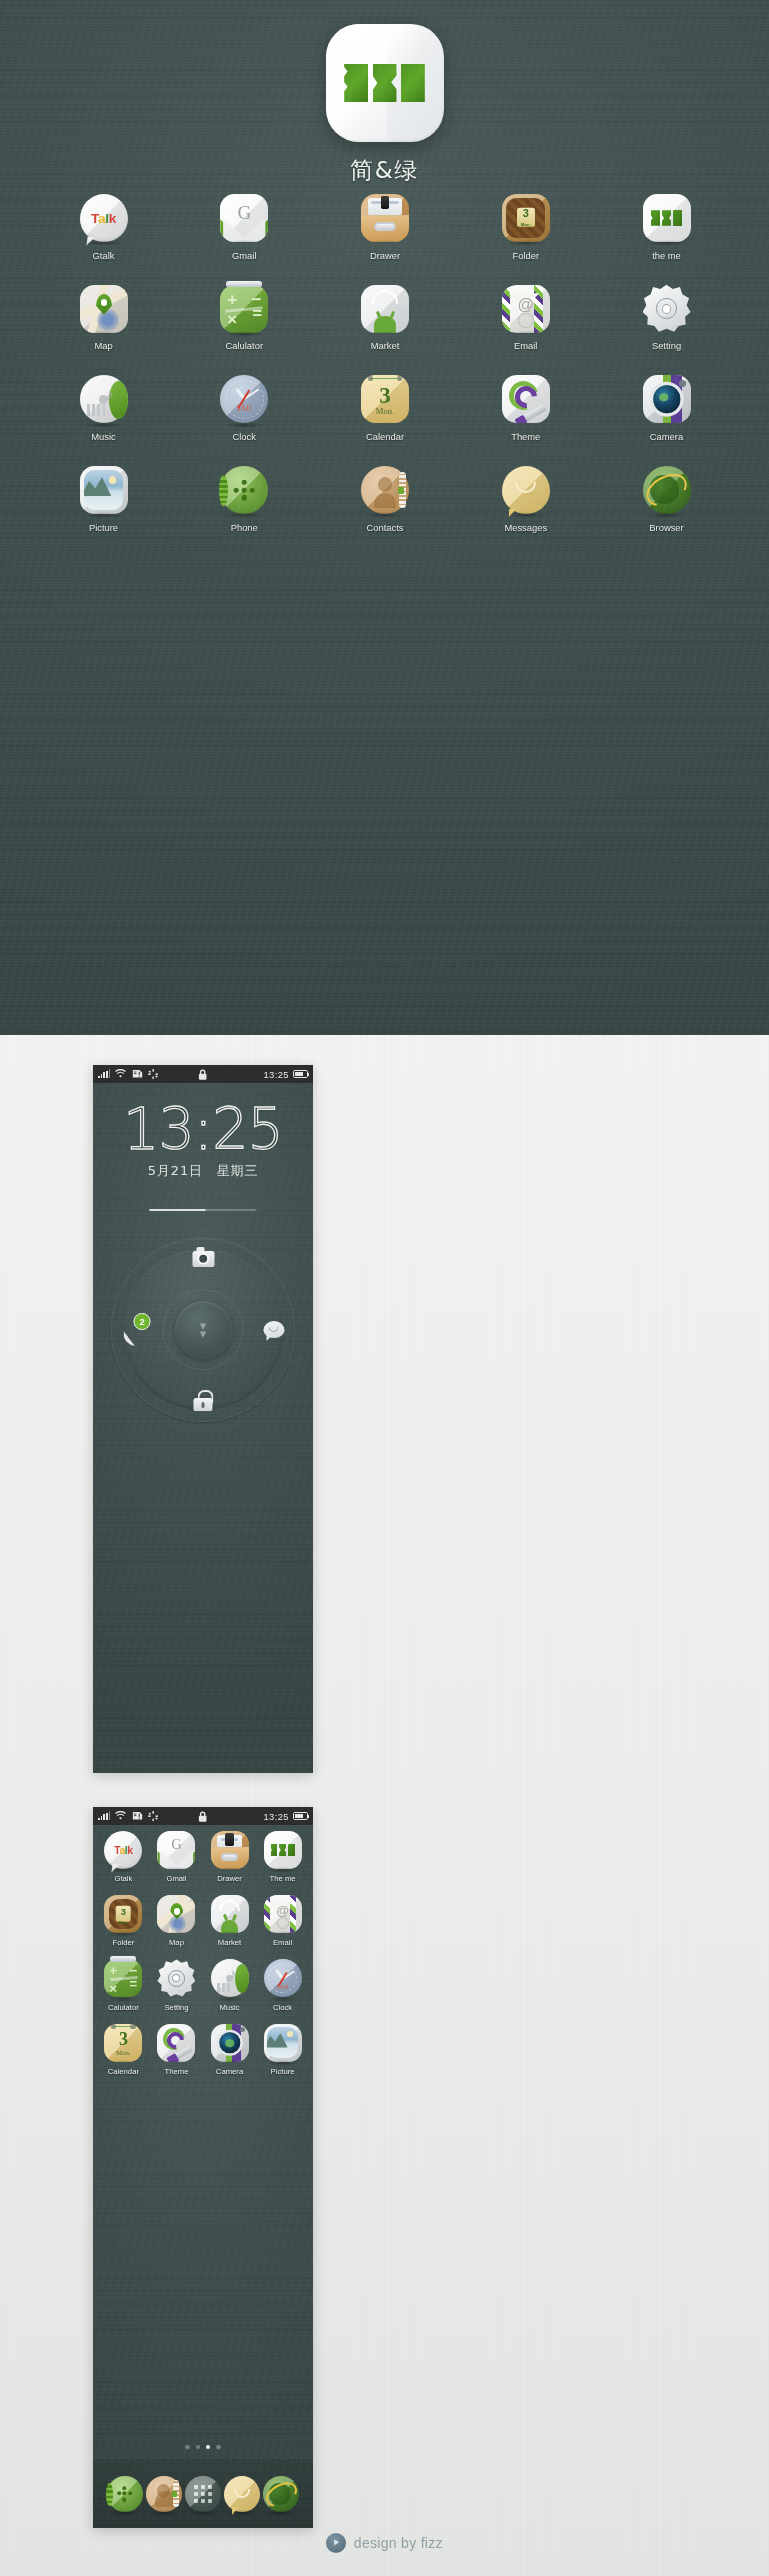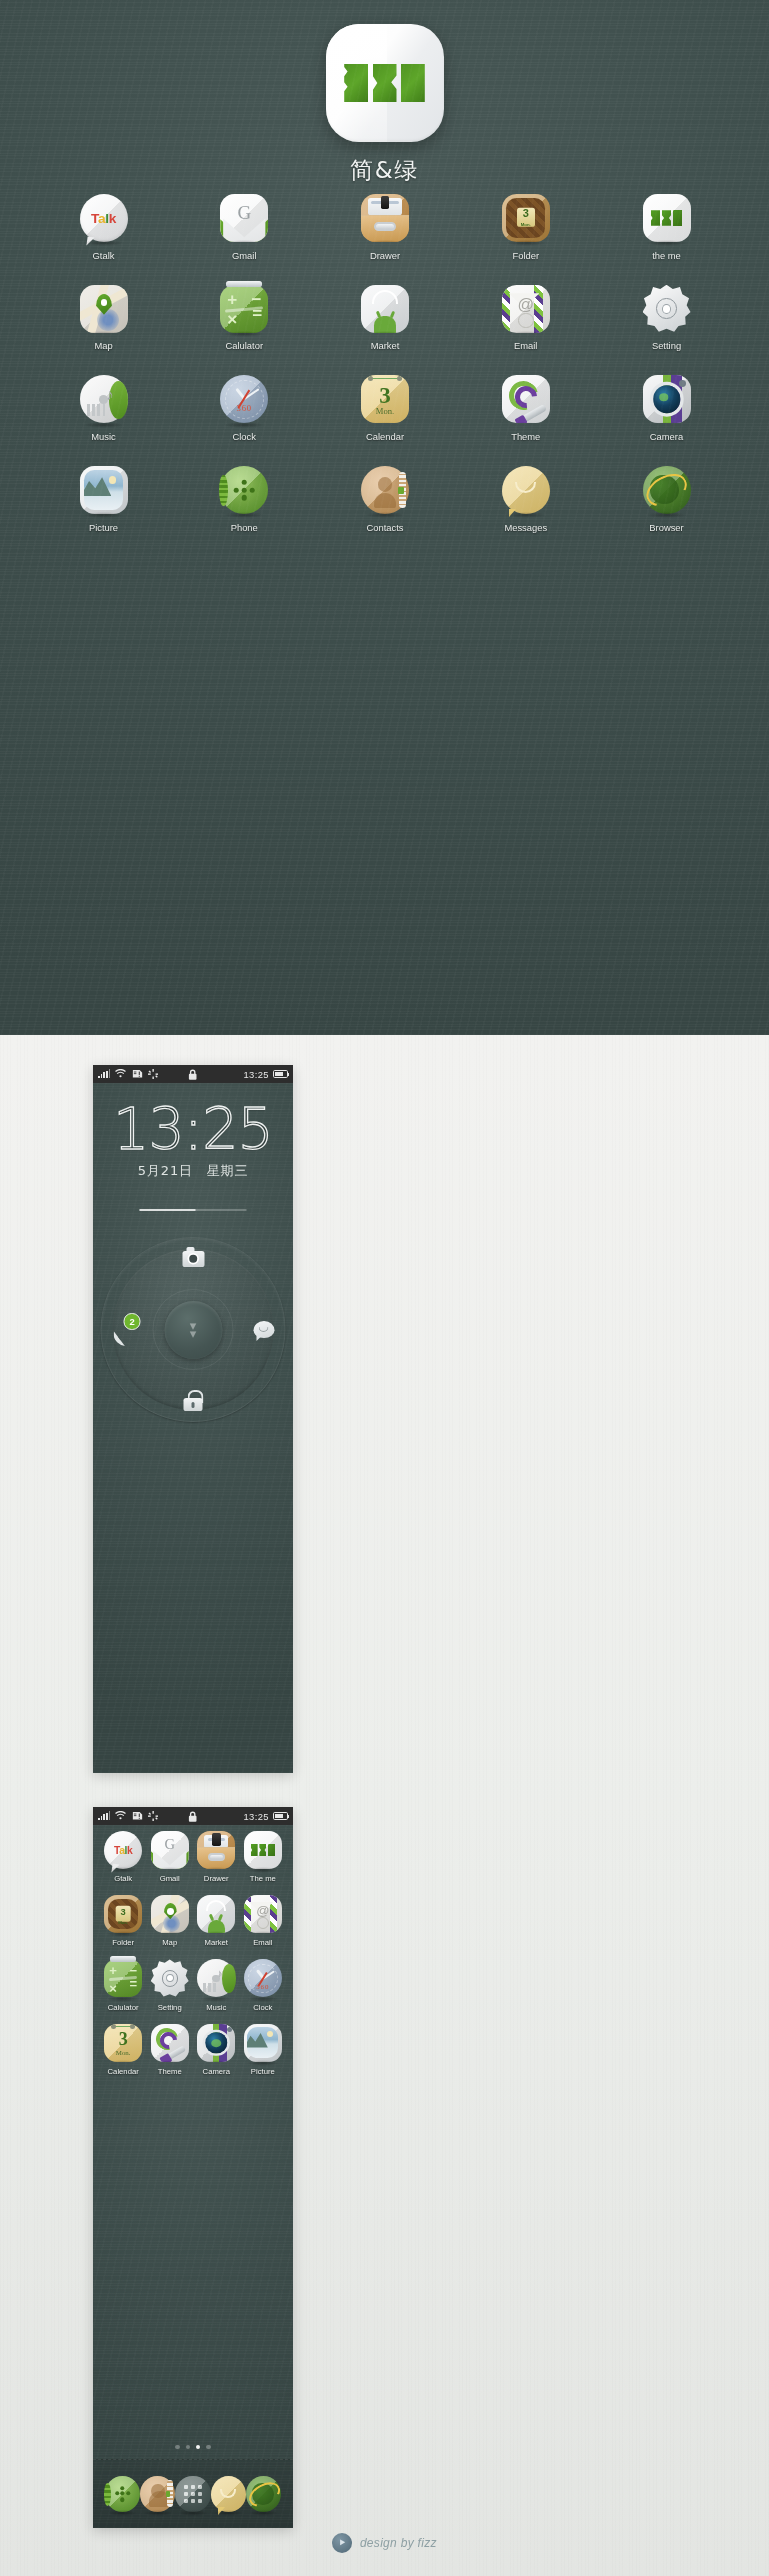--- a/index.html
+++ b/index.html
@@ -228,21 +228,21 @@
   .i-browser .orb{position:absolute;left:2.6px;top:10.3px;width:43px;height:27.5px;border:2.6px solid #e9c443;
     border-radius:50%;transform:rotate(-28deg);border-bottom-color:transparent;}
 
   
   .light { position:absolute; left:0; top:1035px; width:769px; height:1541px;
     background:
       repeating-linear-gradient(90deg, rgba(0,0,0,.012) 0 0.9px, rgba(255,255,255,0) 0.9px 3.4px),
       linear-gradient(180deg,#f2f2f0 0%,#eceeeb 50%,#e3e5e2 100%); }
 
   
-  .phone { position:absolute; width:200px; background:#4c1d95;
+  .phone { position:absolute; width:220px; background:#4c1d95;
     box-shadow:0 2.6px 12px rgba(0,0,0,.18); overflow:hidden; }
   .phone .screen{ position:relative; width:100%; height:100%;
     background:
       repeating-linear-gradient(0deg, rgba(255,255,255,.02) 0 0.9px, rgba(0,0,0,.015) 0.9px 2.6px),
       radial-gradient(110% 70% at 50% 25%, #4a5a58 0%, #3f4f4d 50%, #374644 100%); }
   .phone .screen:after{content:"";position:absolute;inset:0;
     background:repeating-linear-gradient(102deg, rgba(255,255,255,.015) 0 1.7px, rgba(0,0,0,0) 1.7px 7.7px);}
   #lock-phone { left:93px; top:1065px; height:708px; }
   #drawer-phone { left:93px; top:1807px; height:721px; }
 
@@ -322,21 +322,21 @@
     border-top:0.9px dashed rgba(255,255,255,.10);
     display:flex; align-items:center; justify-content:space-around; padding:0 12px;}
   .dock .ic{ width:36px;height:36px; }
 
   
   .credit{ position:absolute; left:0; top:2533px; width:100%;
     display:flex; align-items:center; justify-content:center; gap:7.7px; }
   .credit .mark{ width:20px;height:20px;border-radius:50%;
     background:radial-gradient(circle at 38% 32%,#7e96a4,#4f6775);
     display:flex;align-items:center;justify-content:center;color:#dbe4ea;font-size:9.4px;font-weight:bold;}
-  .credit .txt{ color:#8ea0a4; font-size:12px; letter-spacing:0.3px;font-style:italic; }
+  .credit .txt{ color:#8ea0a4; font-size:14px; letter-spacing:0.3px; }
 </style>
 </head>
 <body>
 
 <div class="page">
 
   <div class="hero">
 
     <div class="logo-wrap">
       <div class="logo">

